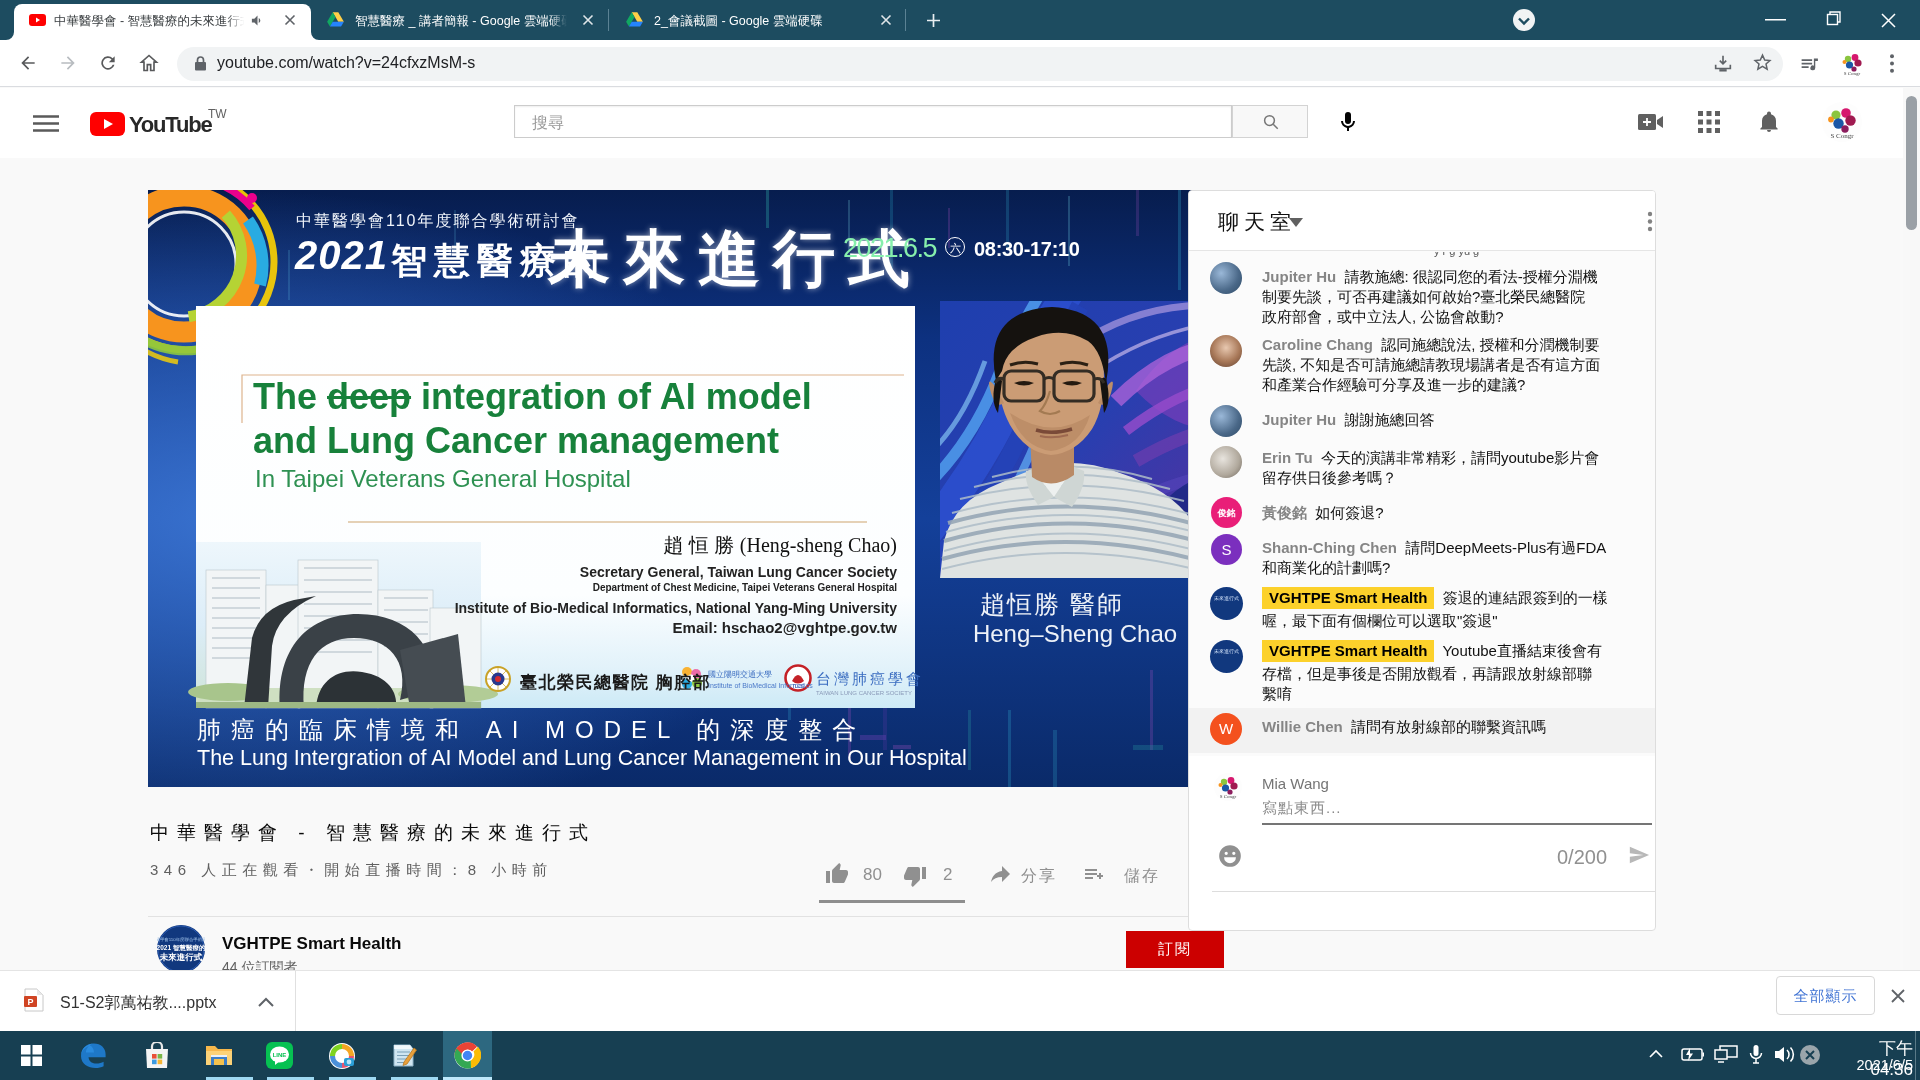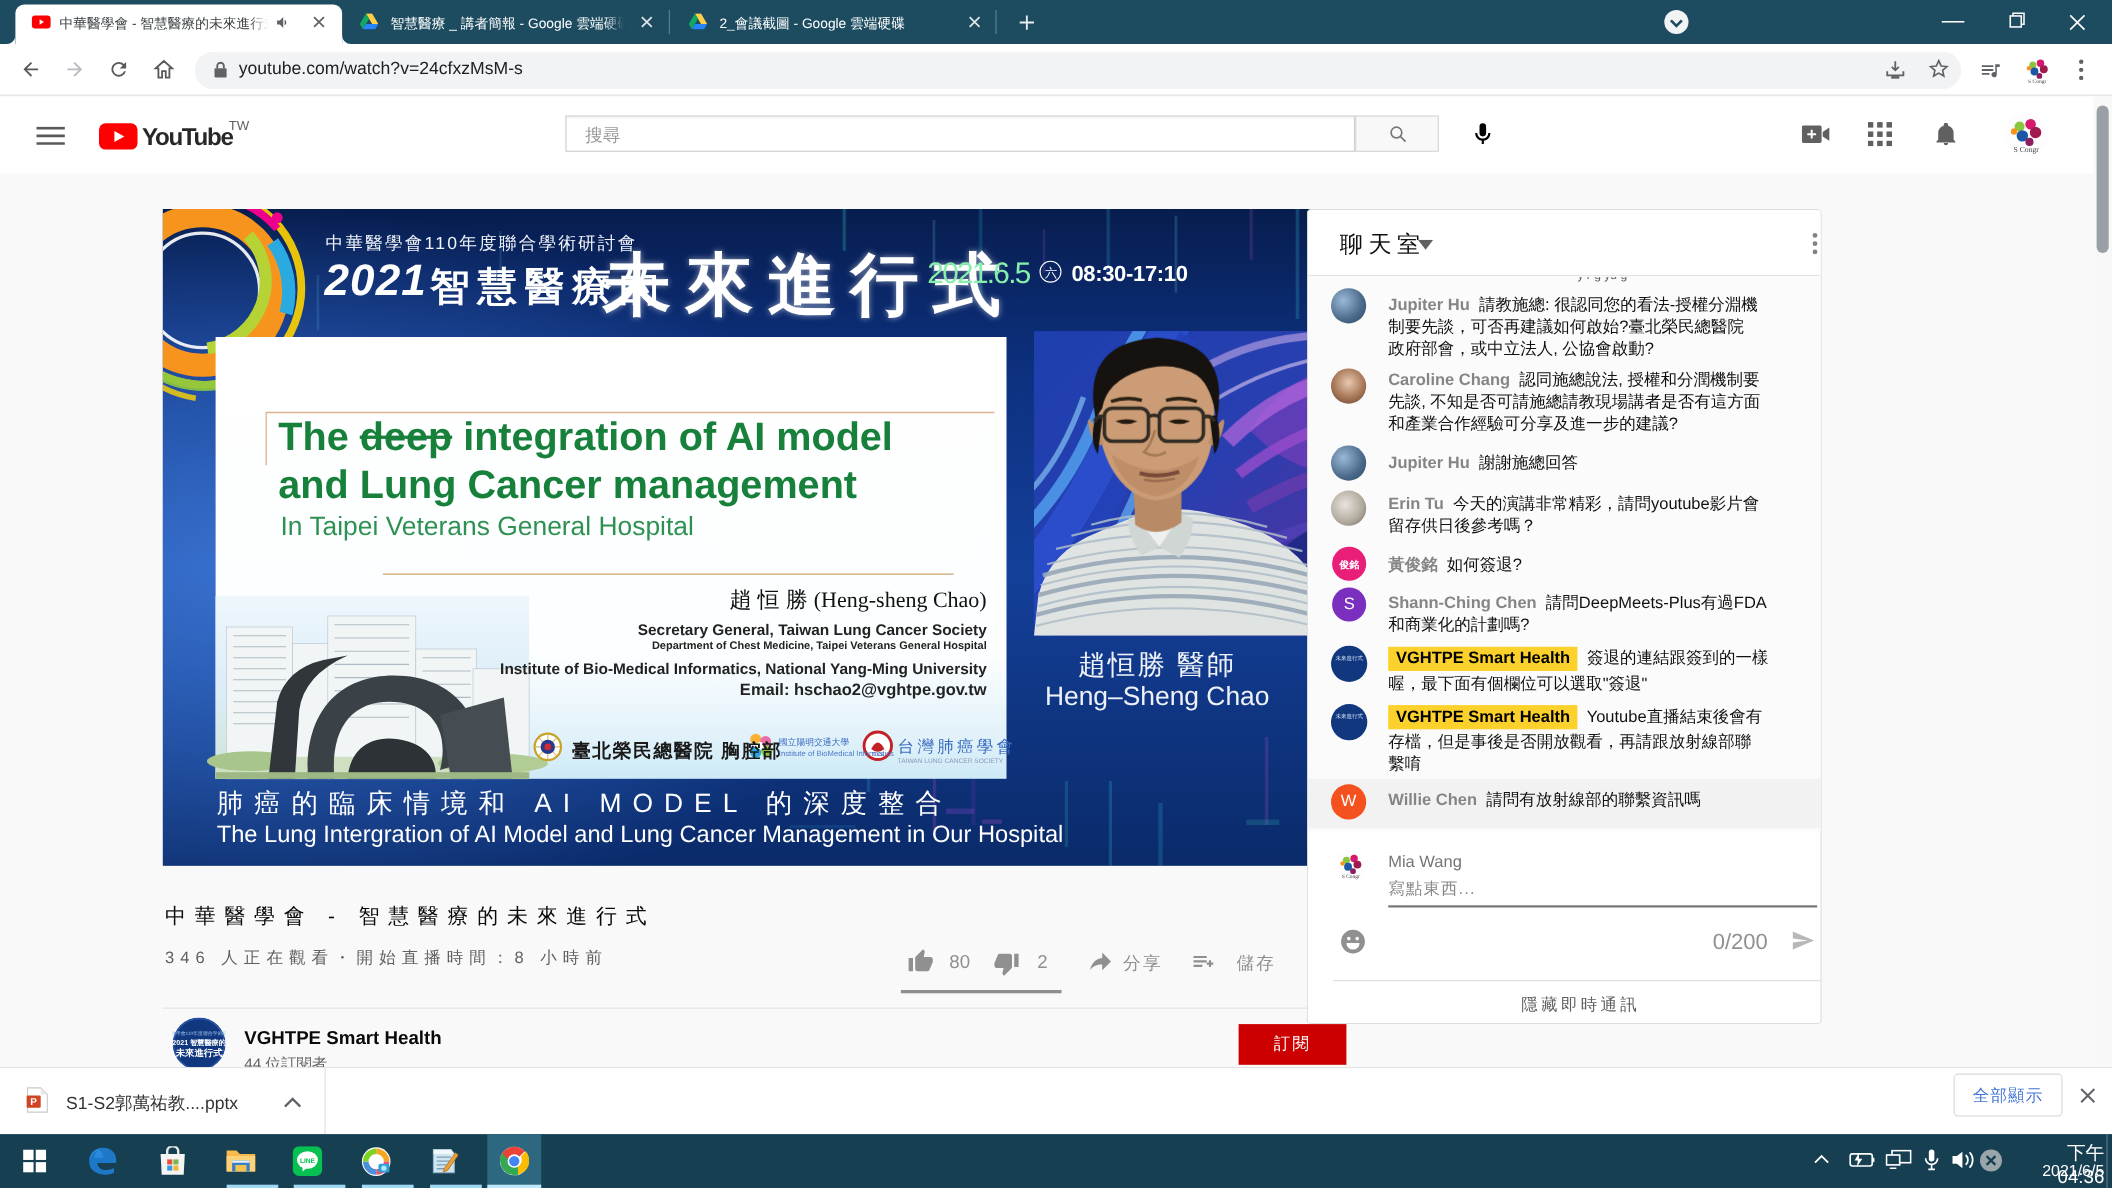--- a/index.html
+++ b/index.html
@@ -425,21 +425,21 @@
       <path d="M74 82 Q 84 78 94 82 Q 84 87 74 82Z" fill="#241a10"></path>
       <path d="M122 82 Q 132 78 142 82 Q 132 87 122 82Z" fill="#241a10"></path>
 
       <path d="M110 90 Q 106 104 100 110 Q 110 116 120 110" stroke="#a37a52" stroke-width="2.2" fill="none"></path>
       <path d="M96 129 Q 112 134 132 128" stroke="#7a4a38" stroke-width="3.5" fill="none"></path>
       <path d="M100 135 Q 112 138 128 134" stroke="#96604a" stroke-width="2" fill="none" opacity="0.8"></path>
     </g>
   </svg>
 
   <div class="abs" style="left:804px;top:398px;width:200px;text-align:center;font-size:25px;color:#eef2f8;letter-spacing:2px;white-space:nowrap;">趙恒勝 醫師</div>
-  <div class="abs" style="left:774px;top:430px;width:260px;text-align:center;font-size:24px;color:#eef2f8;white-space:nowrap;">Heng–Sheng Chao</div>
+  <div class="abs" style="left:797px;top:430px;width:260px;text-align:center;font-size:24px;color:#eef2f8;white-space:nowrap;">Heng–Sheng Chao</div>
 </div>
 
 <div class="abs" style="left:150px;top:820px;font-size:19px;color:#0a0a0a;letter-spacing:8px;">中華醫學會 - 智慧醫療的未來進行式</div>
 <div class="abs" style="left:150px;top:861px;font-size:15px;color:#606060;letter-spacing:5.5px;">346 人正在觀看・開始直播時間：8 小時前</div>
 
 <div id="actions">
 
   <svg class="abs" style="left:825px;top:862px;" width="24" height="24" viewBox="0 0 24 24" fill="#909090">
       <path d="M1 21h4V9H1v12zm22-11c0-1.1-.9-2-2-2h-6.31l.95-4.57.03-.32c0-.41-.17-.79-.44-1.06L14.17 1 7.59 7.59C7.22 7.95 7 8.45 7 9v10c0 1.1.9 2 2 2h9c.83 0 1.54-.5 1.84-1.22l3.02-7.05c.09-.23.14-.47.14-.73v-2z"></path>
     </svg>
@@ -565,21 +565,20 @@
   <div class="abs" style="left:73px;top:632px;width:390px;height:2px;background:#757575;"></div>
 
   <svg class="abs" style="left:28px;top:652px;" width="26" height="26" viewBox="0 0 24 24" fill="#909090">
       <path d="M12 2a10 10 0 1 0 0 20 10 10 0 0 0 0-20zm-3.5 6A1.5 1.5 0 1 1 7 9.5 1.5 1.5 0 0 1 8.5 8zm7 0A1.5 1.5 0 1 1 14 9.5 1.5 1.5 0 0 1 15.5 8zm-9 5.2h11a5.5 5.5 0 0 1-11 0z"></path>
     </svg>
   <div class="abs" style="left:368px;top:655px;font-size:20px;color:#909090;">0/200</div>
   <svg class="abs" style="left:437px;top:653px;" width="26" height="22" viewBox="0 0 24 24" fill="#b8b8b8">
       <path d="M2 21 23 12 2 3 2 10 17 12 2 14Z"></path>
     </svg>
   <div class="abs" style="left:23px;top:700px;width:450px;height:1px;background:#ddd;"></div>
-  <div class="abs" style="left:0;top:713px;width:496px;text-align:center;font-size:15px;color:#606060;letter-spacing:3px;">隱藏即時通訊</div>
 
   <div class="abs" style="left:479px;top:480px;width:10px;height:82px;background:#adadad;"></div>
 </div>
 
 <div class="abs" style="left:1903px;top:88px;width:17px;height:943px;background:#f8f8f8;"></div>
 <div class="abs" style="left:1906px;top:96px;width:11px;height:134px;background:#9aa0a6;border-radius:6px;"></div>
 
 <div id="shelf" class="abs" style="left:0;top:970px;width:1920px;height:61px;background:#fff;border-top:1px solid #e4e4e4;">
 
   <svg class="abs" style="left:24px;top:17px;" width="20" height="24" viewBox="0 0 20 24">

